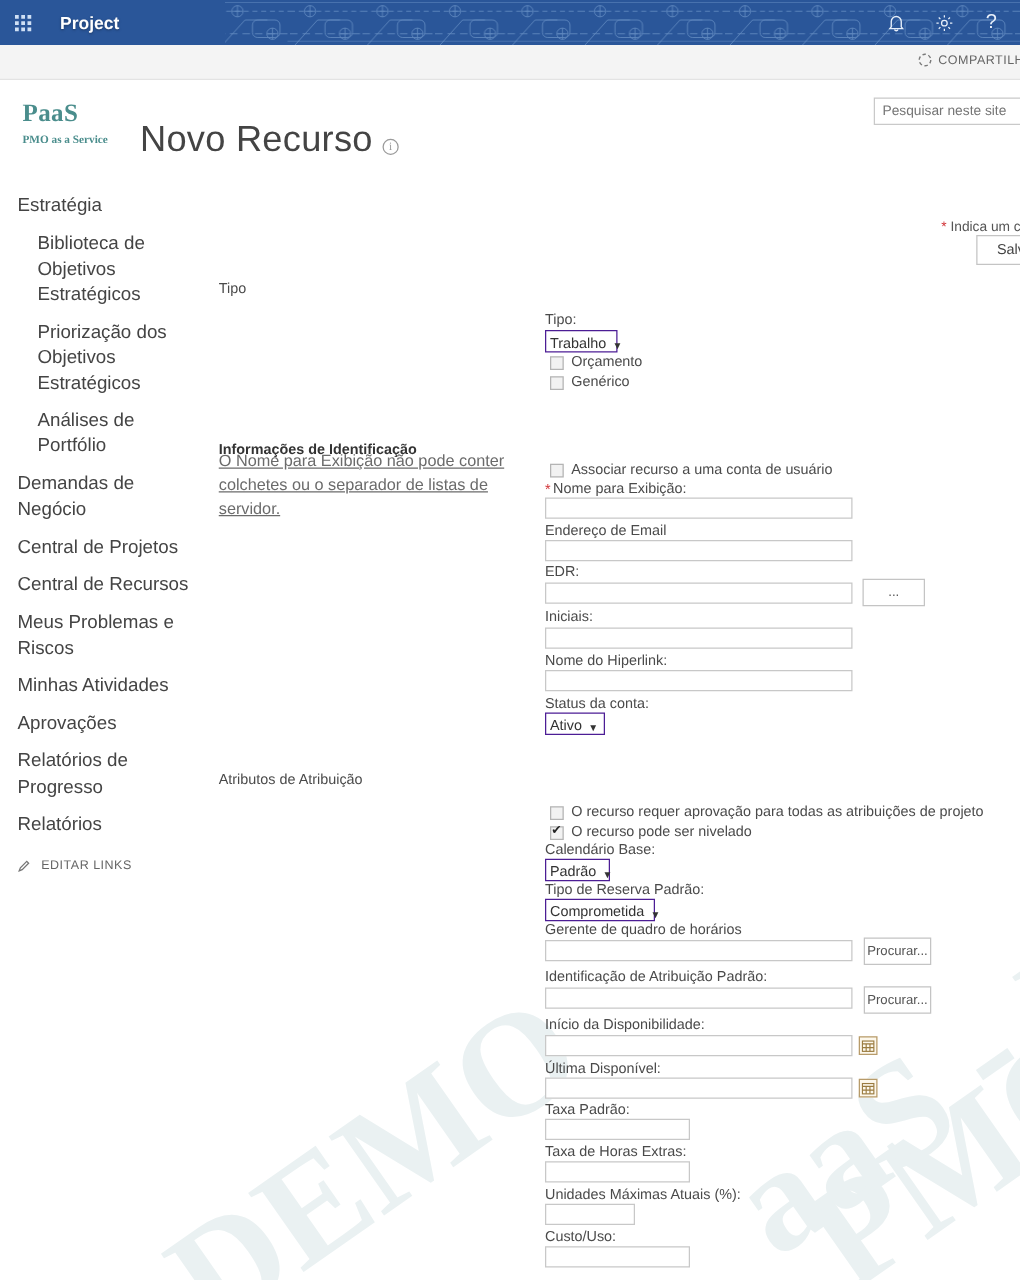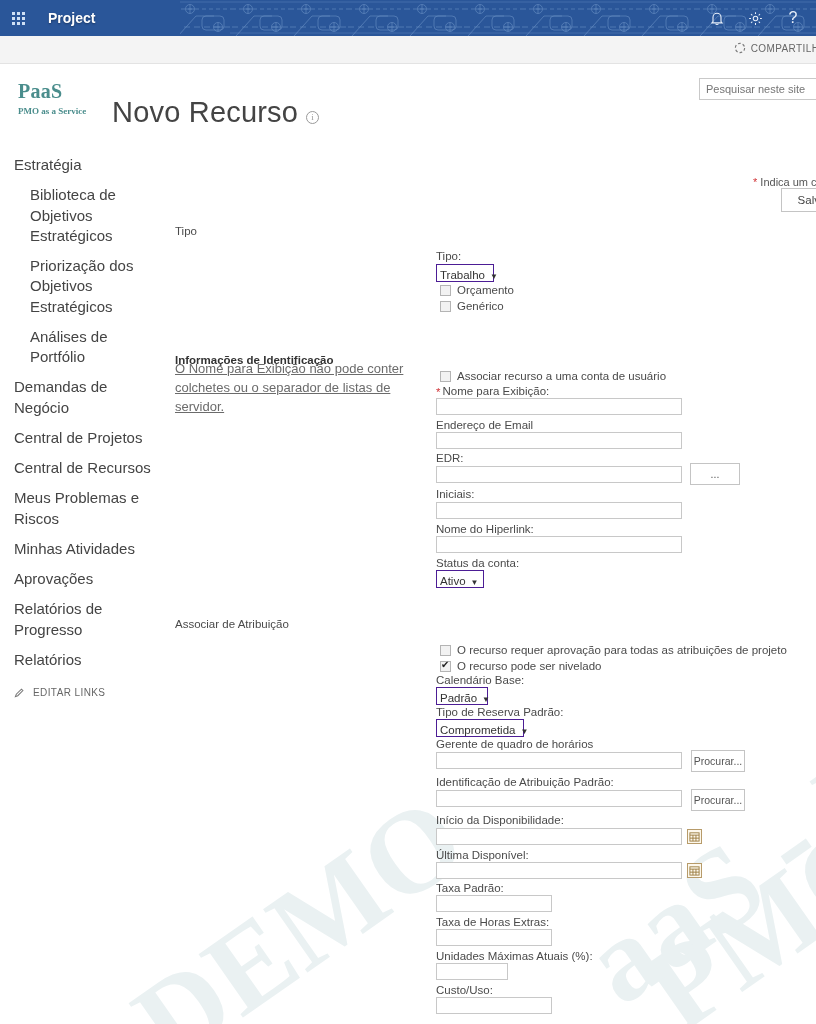--- a/index.html
+++ b/index.html
@@ -399,21 +399,21 @@
 
   <div class="fld-label" style="left:436px; top:523px;">Nome do Hiperlink:</div>
   <input class="text-input" style="left: 436px; top: 536px; width: 246px;" type="text">
 
   <div class="fld-label" style="left:436px; top:557px;">Status da conta:</div>
   <div class="sel" style="left:436px; top:570px; width:48px;">
     <span>Ativo</span>
     <span class="caret">▼</span>
   </div>
 
-  <div class="section-head plain" style="left:175px; top:618px;">Associar de Atribuição</div>
+  <div class="section-head plain" style="left:175px; top:618px;">Atributos de Atribuição</div>
 
   <div class="cb-row" style="left:440px; top:644px;">
     <span class="cb"></span>
     <span>O recurso requer aprovação para todas as atribuições de projeto</span>
   </div>
   <div class="cb-row" style="left:440px; top:660px;">
     <span class="cb checked"></span>
     <span>O recurso pode ser nivelado</span>
   </div>
 

